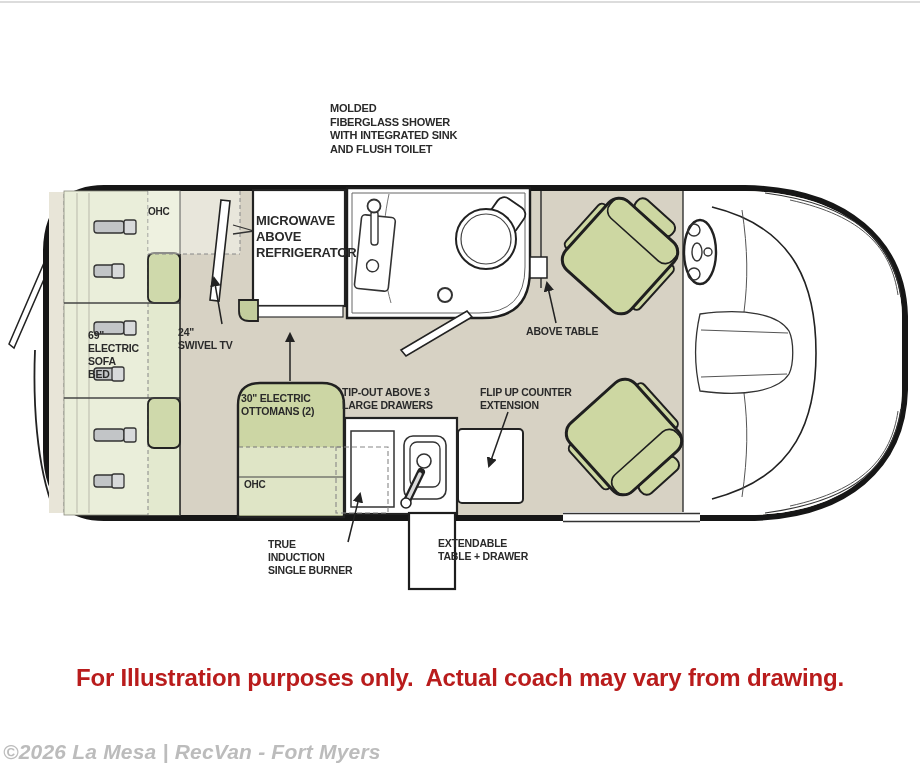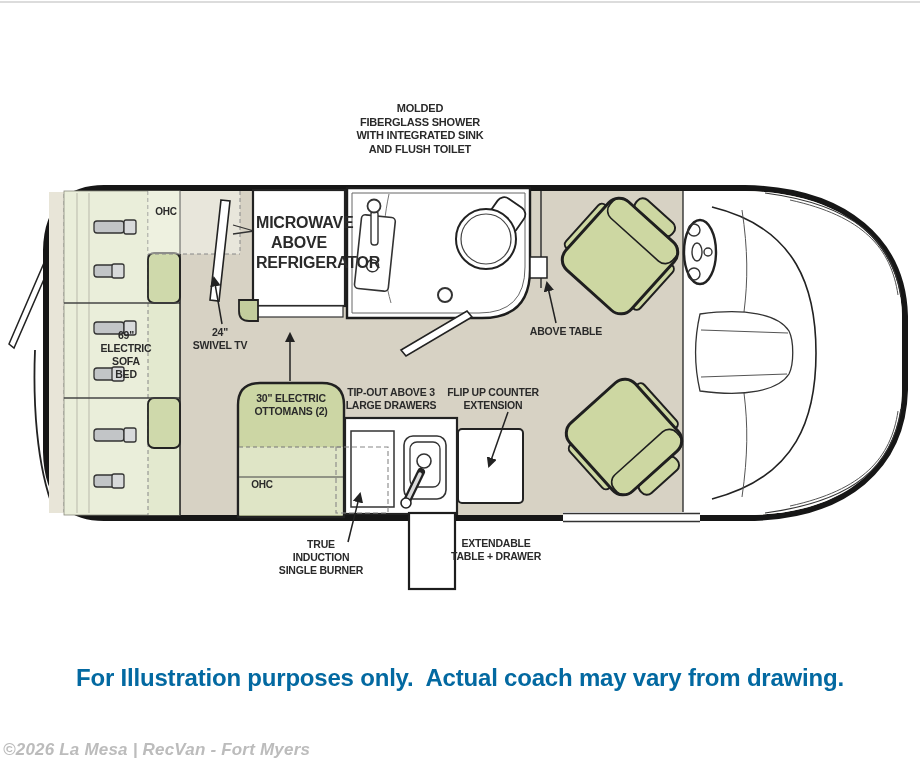--- a/index.html
+++ b/index.html
@@ -1,24 +1,24 @@
 <!DOCTYPE html>
 <html><head>
 <meta charset="utf-8">
 <style>
   html,body{margin:0;padding:0;background:#fff;}
   .stage{position:relative;width:920px;height:767px;background:#ffffff;overflow:hidden;
          font-family:"Liberation Sans","DejaVu Sans",sans-serif;}
   .stage svg{position:absolute;left:0;top:0;}
   .lbl{position:absolute;color:#2a2a2a;font-weight:bold;font-size:10.5px;line-height:1.24;
-       text-align:center;white-space:pre-line;letter-spacing:-0.2px;}
+       white-space:pre-line;letter-spacing:-0.2px;}
   .footer-note{position:absolute;left:0;top:664px;width:920px;text-align:center;
-       color:#0369a1;font-weight:bold;font-size:24px;letter-spacing:-0.2px;}
+       color:#b91c1c;font-weight:bold;font-size:24px;letter-spacing:-0.2px;}
   .watermark{position:absolute;left:3px;top:740px;color:#bcbcbc;font-weight:bold;
-       font-style:italic;font-size:17px;letter-spacing:0.2px;}
+       font-style:italic;font-size:21px;letter-spacing:0.2px;}
   .topline{position:absolute;left:0;top:1px;width:920px;height:2px;background:#dcdcdc;}
 </style>
 </head>
 <body>
 
 <div class="stage">
   <div class="topline"></div>
 
   <svg width="920" height="767" viewBox="0 0 920 767">
     <defs>
@@ -169,35 +169,35 @@
       <line x1="508" y1="412" x2="489" y2="466" marker-end="url(#ah)"></line>
       <line x1="348" y1="542" x2="360" y2="494" marker-end="url(#ah)"></line>
     </g>
   </svg>
 
   <div class="lbl" style="left:330px;top:102px;width:180px;font-size:11px;">MOLDED
 FIBERGLASS SHOWER
 WITH INTEGRATED SINK
 AND FLUSH TOILET</div>
   <div class="lbl" style="left:148px;top:206px;width:36px;font-size:10px;">OHC</div>
-  <div class="lbl" style="left:256px;top:213px;width:86px;font-size:16px;">MICROWAVE
+  <div class="lbl" style="left:256px;top:213px;width:86px;font-size:13px;">MICROWAVE
 ABOVE
 REFRIGERATOR</div>
   <div class="lbl" style="left:178px;top:326px;width:84px;">24"
 SWIVEL TV</div>
   <div class="lbl" style="left:88px;top:329px;width:76px;">69"
 ELECTRIC
 SOFA
 BED</div>
   <div class="lbl" style="left:526px;top:325px;width:80px;">ABOVE TABLE</div>
   <div class="lbl" style="left:241px;top:392px;width:100px;">30" ELECTRIC
 OTTOMANS (2)</div>
   <div class="lbl" style="left:342px;top:386px;width:98px;">TIP-OUT ABOVE 3
 LARGE DRAWERS</div>
-  <div class="lbl" style="left:444px;top:386px;width:98px;">FLIP UP COUNTER
+  <div class="lbl" style="left:480px;top:386px;width:98px;">FLIP UP COUNTER
 EXTENSION</div>
   <div class="lbl" style="left:244px;top:479px;width:36px;font-size:10px;">OHC</div>
   <div class="lbl" style="left:438px;top:537px;width:116px;">EXTENDABLE
 TABLE + DRAWER</div>
   <div class="lbl" style="left:268px;top:538px;width:106px;">TRUE
 INDUCTION
 SINGLE BURNER</div>
 
   <div class="footer-note">For Illustration purposes only.&nbsp; Actual coach may vary from drawing.</div>
   <div class="watermark">©2026 La Mesa | RecVan - Fort Myers</div>

